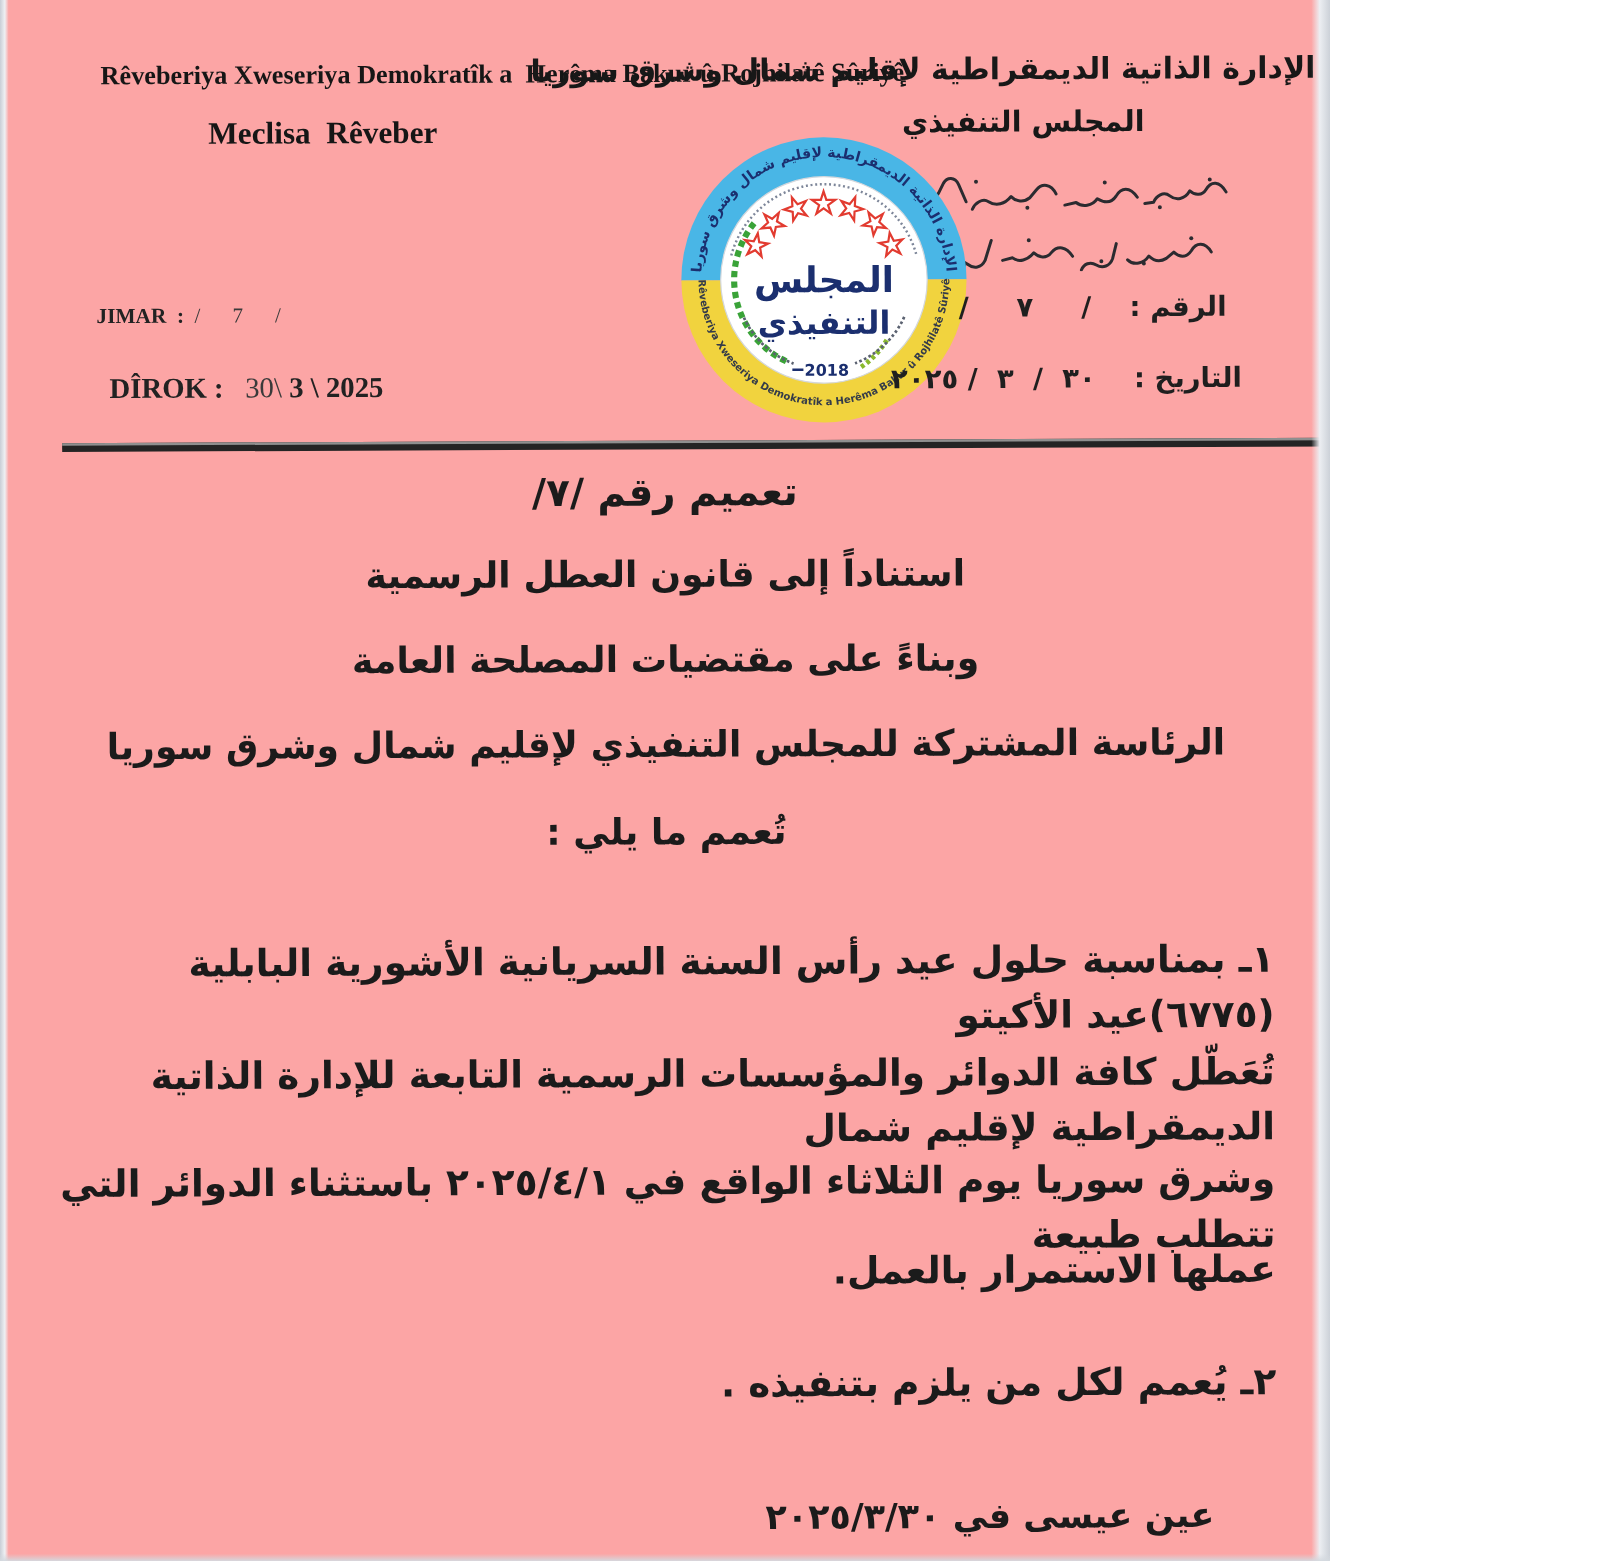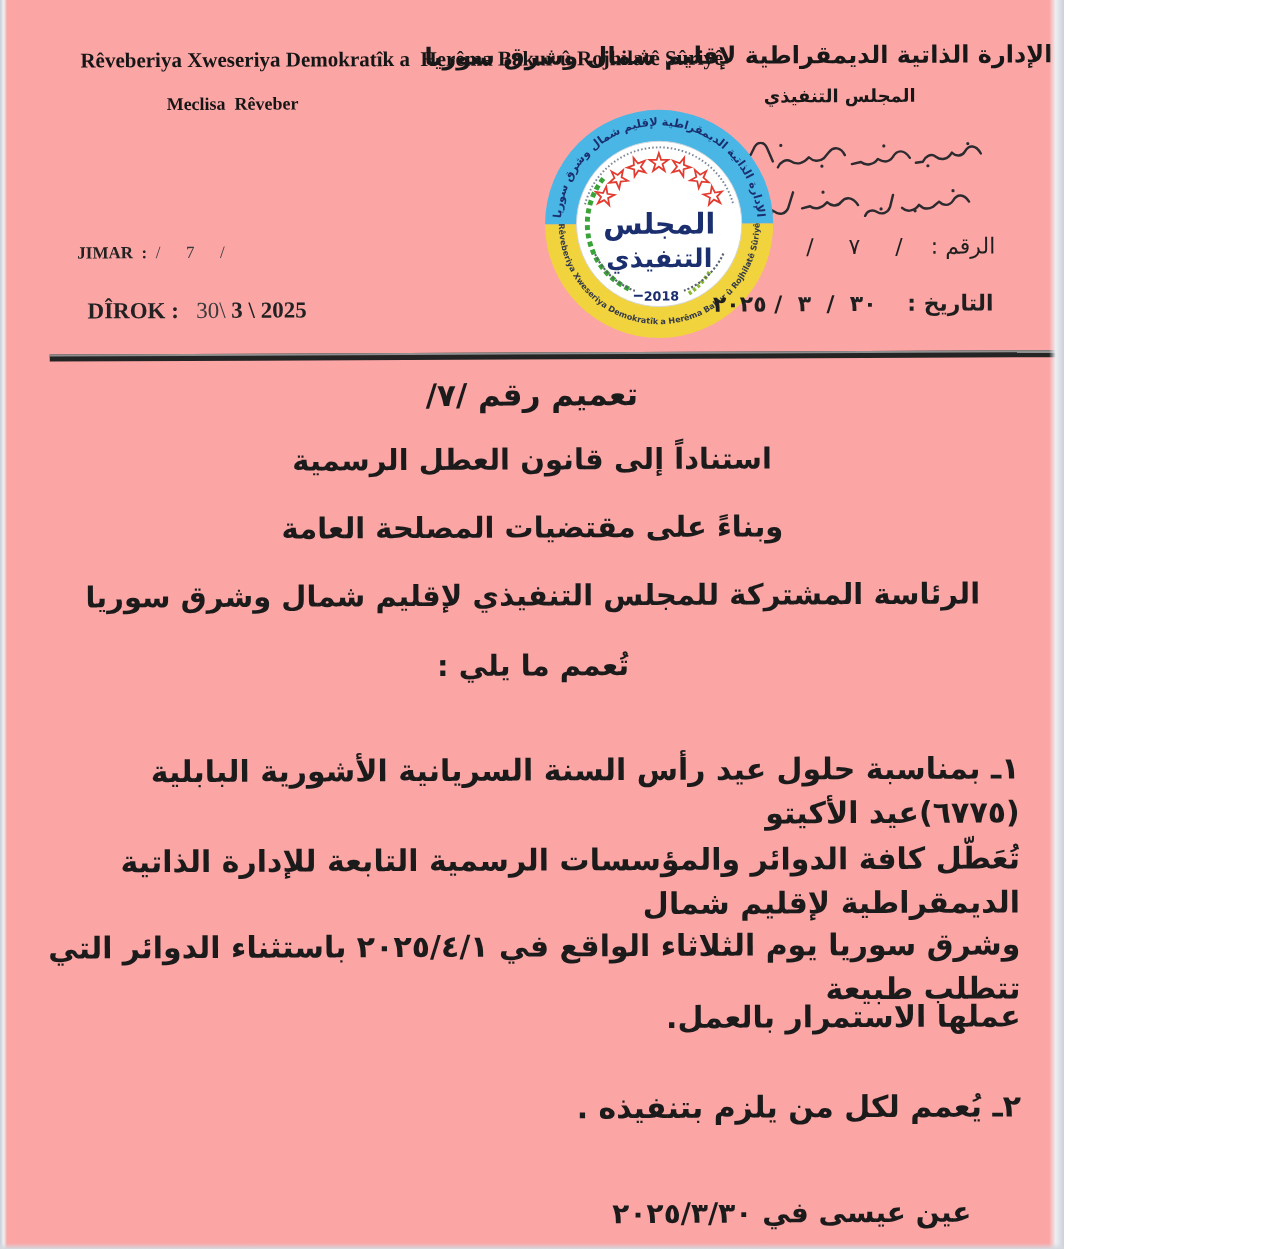--- a/index.html
+++ b/index.html
@@ -12,44 +12,44 @@
              background:linear-gradient(90deg,#c9ced6,#eef0f3 55%,rgba(255,255,255,0));}
   .edge-right{position:absolute;right:0;top:0;bottom:0;width:15px;z-index:6;
              background:linear-gradient(270deg,#ccd1d8,#eceef2 55%,rgba(255,255,255,0));}
   .edge-bottom{position:absolute;left:0;right:0;bottom:0;height:6px;z-index:6;
              background:linear-gradient(0deg,#d4d9df,rgba(255,255,255,0));}
 
   
   .k1{position:absolute;left:82px;top:46px;font-family:"Liberation Serif",serif;
       font-weight:bold;font-size:21px;white-space:pre;color:#161616;}
   .k2{position:absolute;left:168px;top:92px;font-family:"Liberation Serif",serif;
-      font-weight:bold;font-size:18px;white-space:pre;color:#161616;}
+      font-weight:bold;font-size:25px;white-space:pre;color:#161616;}
 
   
   .a1{position:absolute;right:10px;top:42px;direction:rtl;font-size:24px;font-weight:bold;
       white-space:nowrap;color:#181818;}
-  .a2{position:absolute;right:147px;top:86px;direction:rtl;font-size:18px;font-weight:bold;color:#181818;}
+  .a2{position:absolute;right:147px;top:86px;direction:rtl;font-size:23px;font-weight:bold;color:#181818;}
 
   
   .syr1{position:absolute;right:78px;top:142px;}
   .syr2{position:absolute;right:90px;top:188px;}
   .syr path{stroke:#2b2b30;stroke-width:2.4;fill:none;stroke-linecap:round;stroke-linejoin:round;}
   .syr circle{fill:#2b2b30;}
   .visually-hidden{position:absolute;width:1px;height:1px;overflow:hidden;clip-path:inset(50%);white-space:nowrap;}
 
   
   .seal{position:absolute;left:542px;top:106px;width:236px;height:236px;}
 
   
   .jimar{position:absolute;left:78px;top:241px;font-family:"Liberation Serif",serif;font-size:17px;white-space:pre;color:#222;}
   .dirok{position:absolute;left:88px;top:296px;font-family:"Liberation Serif",serif;font-size:23px;white-space:pre;color:#222;text-align:center;}
   .ref-label{font-weight:bold;}
   .ref-val{font-weight:normal;color:#3a3a3a;}
   .ref-val-b{font-weight:bold;}
-  .raqam{position:absolute;right:68px;top:235px;direction:rtl;font-size:22px;font-weight:normal;white-space:pre;color:#1f1f1f;}
+  .raqam{position:absolute;right:82px;top:235px;direction:rtl;font-size:22px;font-weight:bold;white-space:pre;color:#1f1f1f;}
   .tarikh{position:absolute;right:70px;top:292px;direction:rtl;font-size:22px;font-weight:bold;white-space:pre;color:#1f1f1f;}
 
   
   .sep{position:absolute;left:50px;top:352px;width:1166px;height:5px;background:#242424;
        border-top:2px solid #8f8f8f;}
 
   
   .ar{direction:rtl;font-weight:bold;color:#1b1b1b;line-height:1.45;}
   .title{position:absolute;left:0;right:0;top:372px;text-align:center;font-size:31px;}
   .i1{position:absolute;left:0;right:0;top:438px;text-align:center;font-size:29px;}

